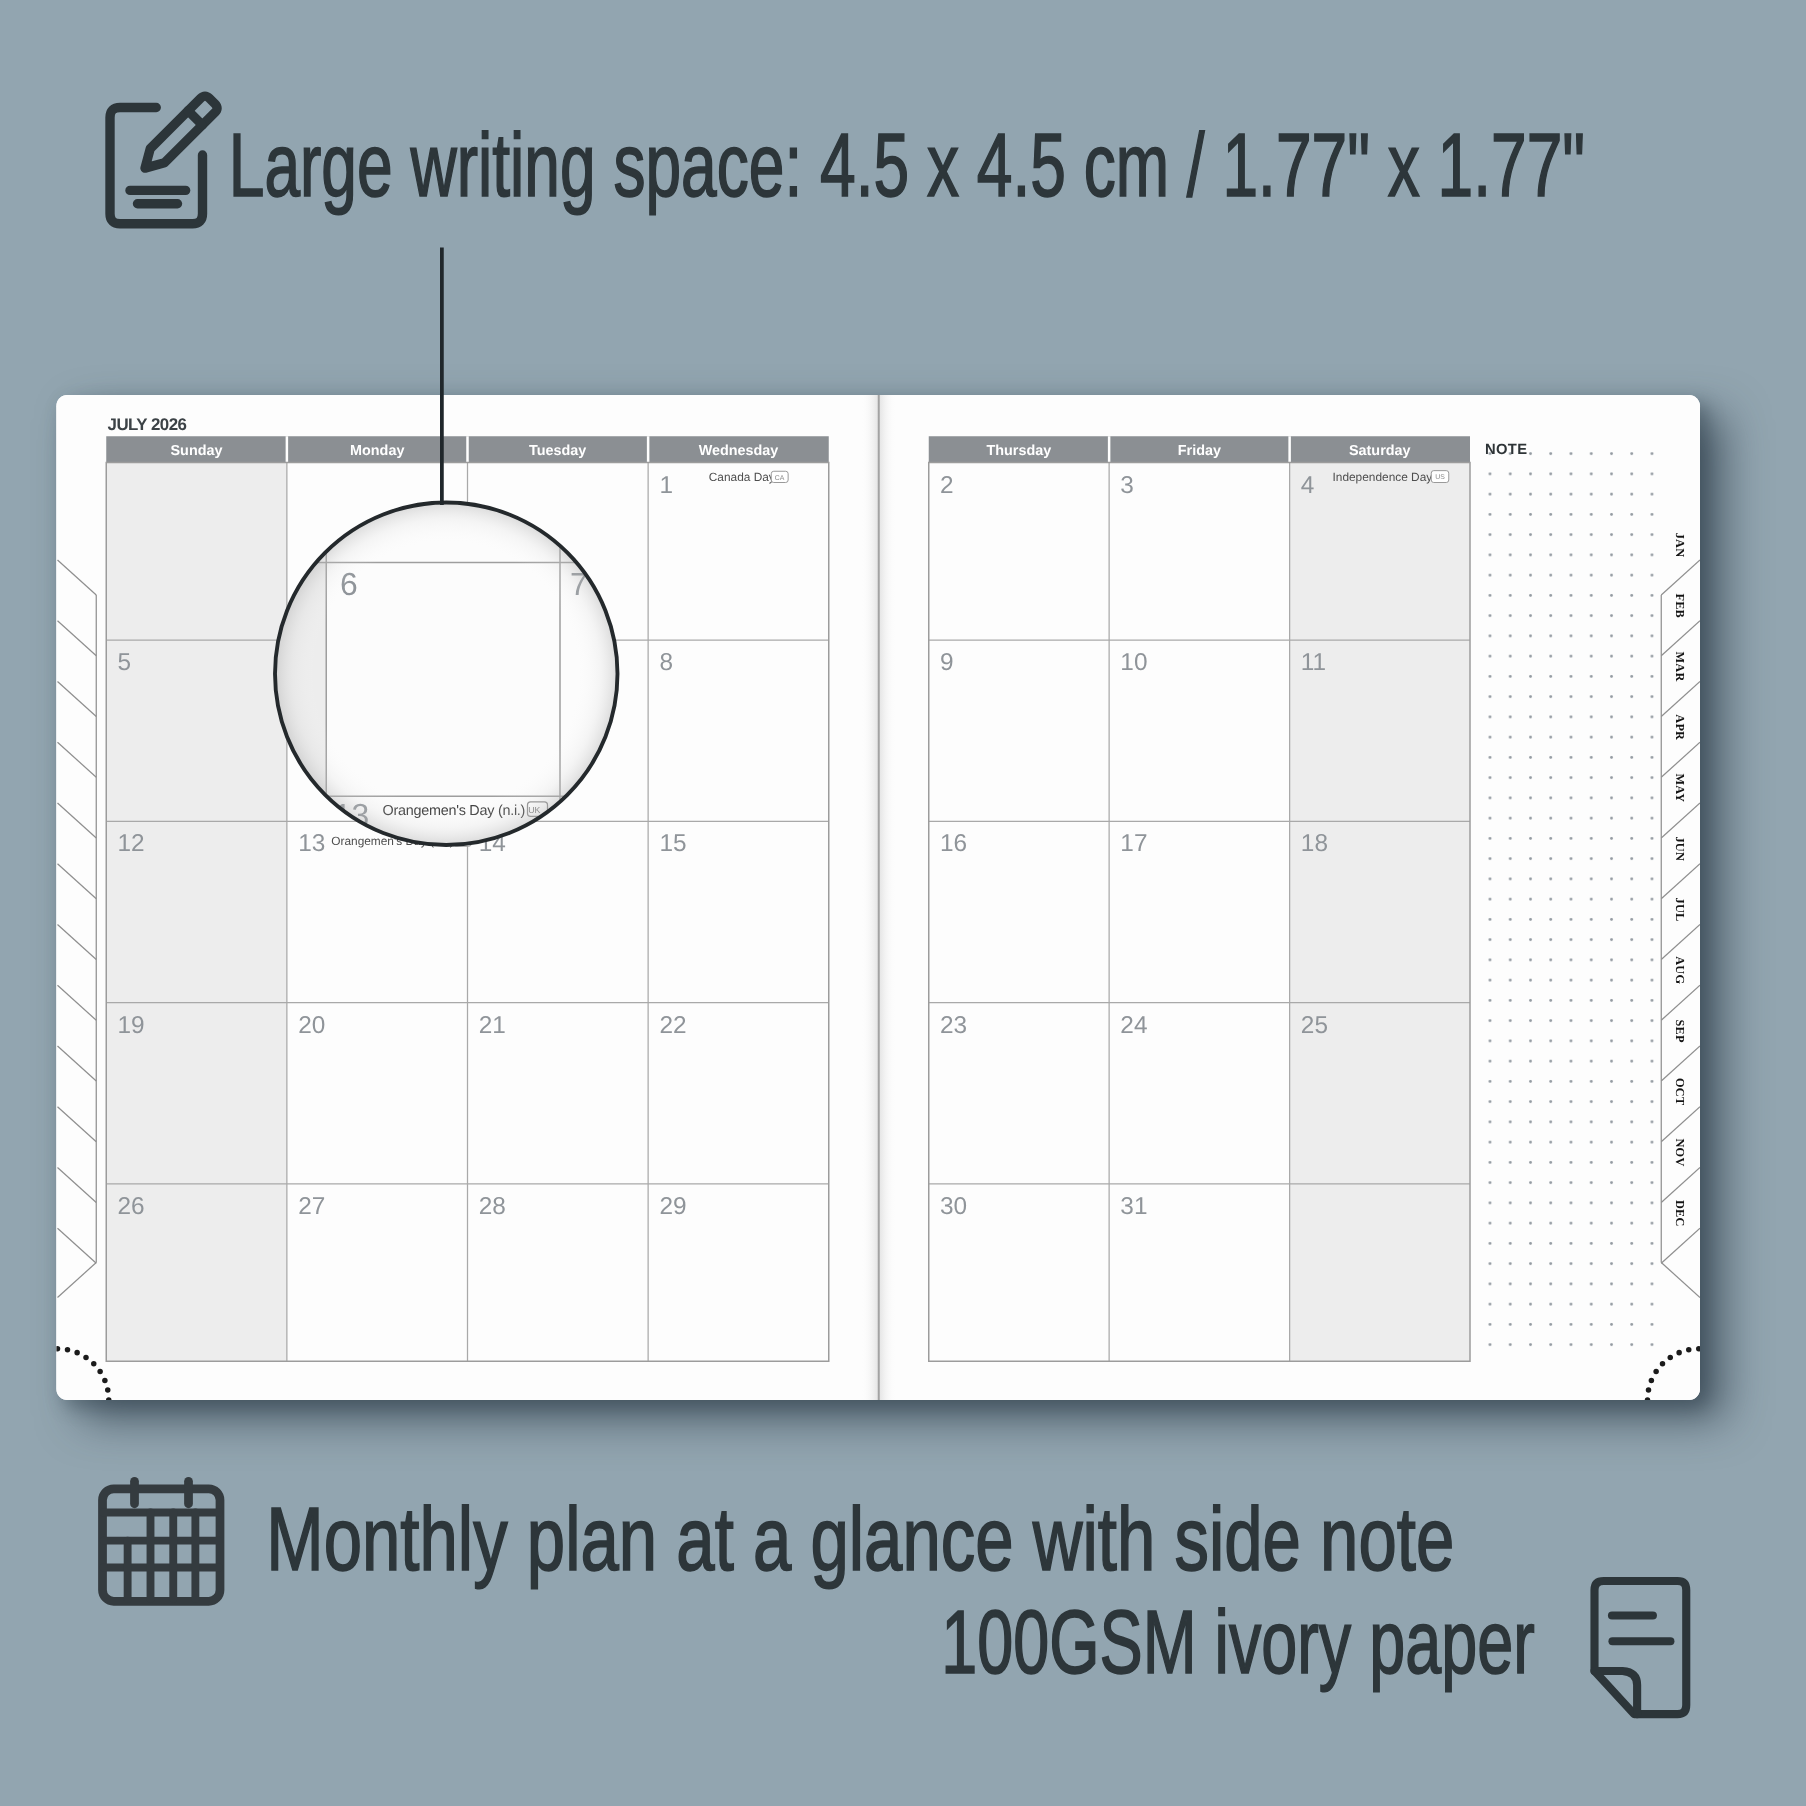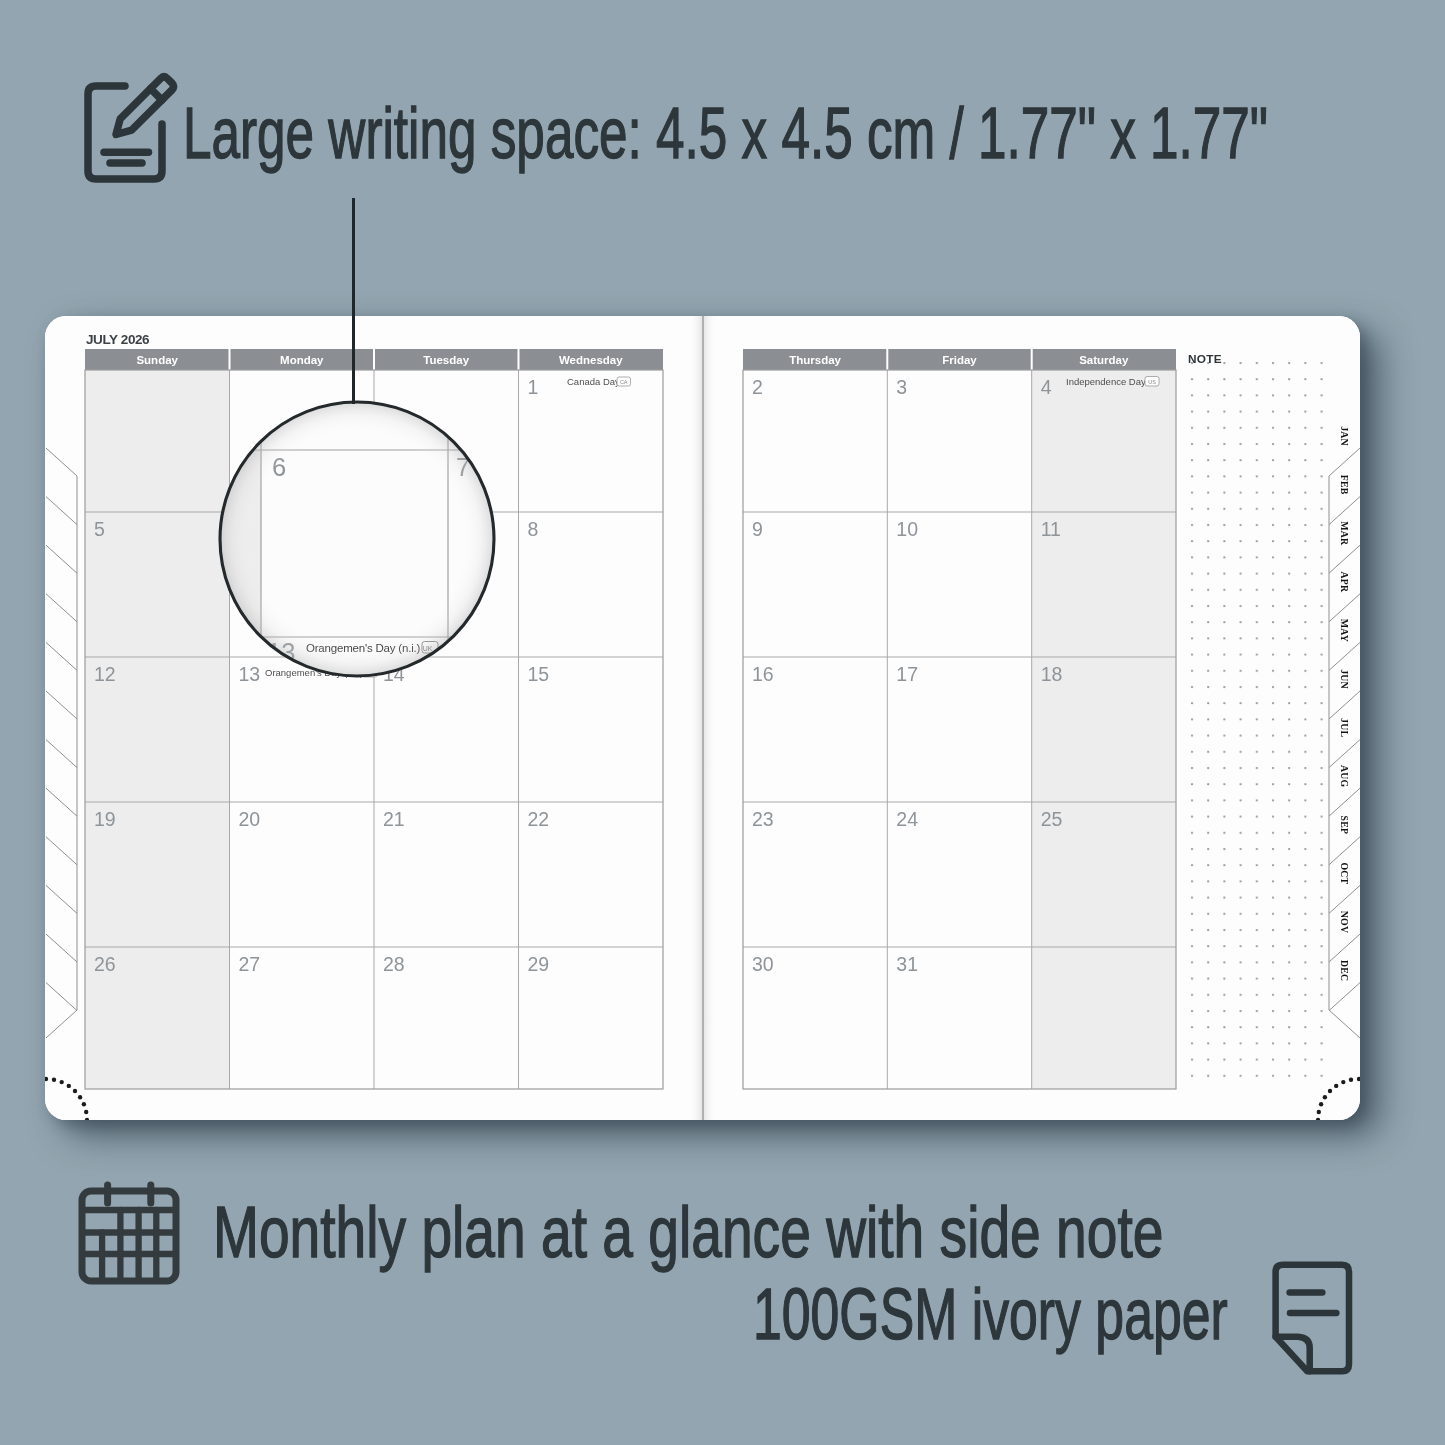--- a/index.html
+++ b/index.html
@@ -7,21 +7,21 @@
 background:#92a5b0;font-family:"Liberation Sans", sans-serif;}
 .h{position:absolute;color:#2d363a;white-space:nowrap;transform-origin:left top;-webkit-text-stroke:1.35px #2d363a;}
 </style>
 </head>
 <body>
 
 <div style="position:absolute;inset:0;background:#92a5b0;"></div>
 
 <div class="h" id="h1" style="left:183px;top:92px;font-size:72px;transform:scaleX(0.712);">Large writing space: 4.5 x 4.5 cm / 1.77" x 1.77"</div>
 
-<div style="position:absolute;left:45px;top:316px;width:1315px;height:804px;background:#fdfdfd;border-radius:21px;
+<div style="position:absolute;left:45px;top:316px;width:1315px;height:804px;background:#fdfdfd;border-radius:9px;
 box-shadow:20px 16px 34px rgba(38,54,66,0.62), 6px 6px 14px rgba(38,54,66,0.35);overflow:hidden;">
 <svg width="1315" height="804" viewBox="0 0 1315 804" style="position:absolute;left:0;top:0;">
 <defs>
 <pattern id="dots" x="1145" y="45" width="16.2" height="16.2" patternUnits="userSpaceOnUse">
           <circle cx="2" cy="2" r="1.15" fill="#939aa1"></circle>
         </pattern>
 <radialGradient id="vign" cx="0.5" cy="0.5" r="0.5">
           <stop offset="0.76" stop-color="#ffffff" stop-opacity="0"></stop>
           <stop offset="0.9" stop-color="#d2d2d2" stop-opacity="0.18"></stop>
           <stop offset="1" stop-color="#ababab" stop-opacity="0.42"></stop>

